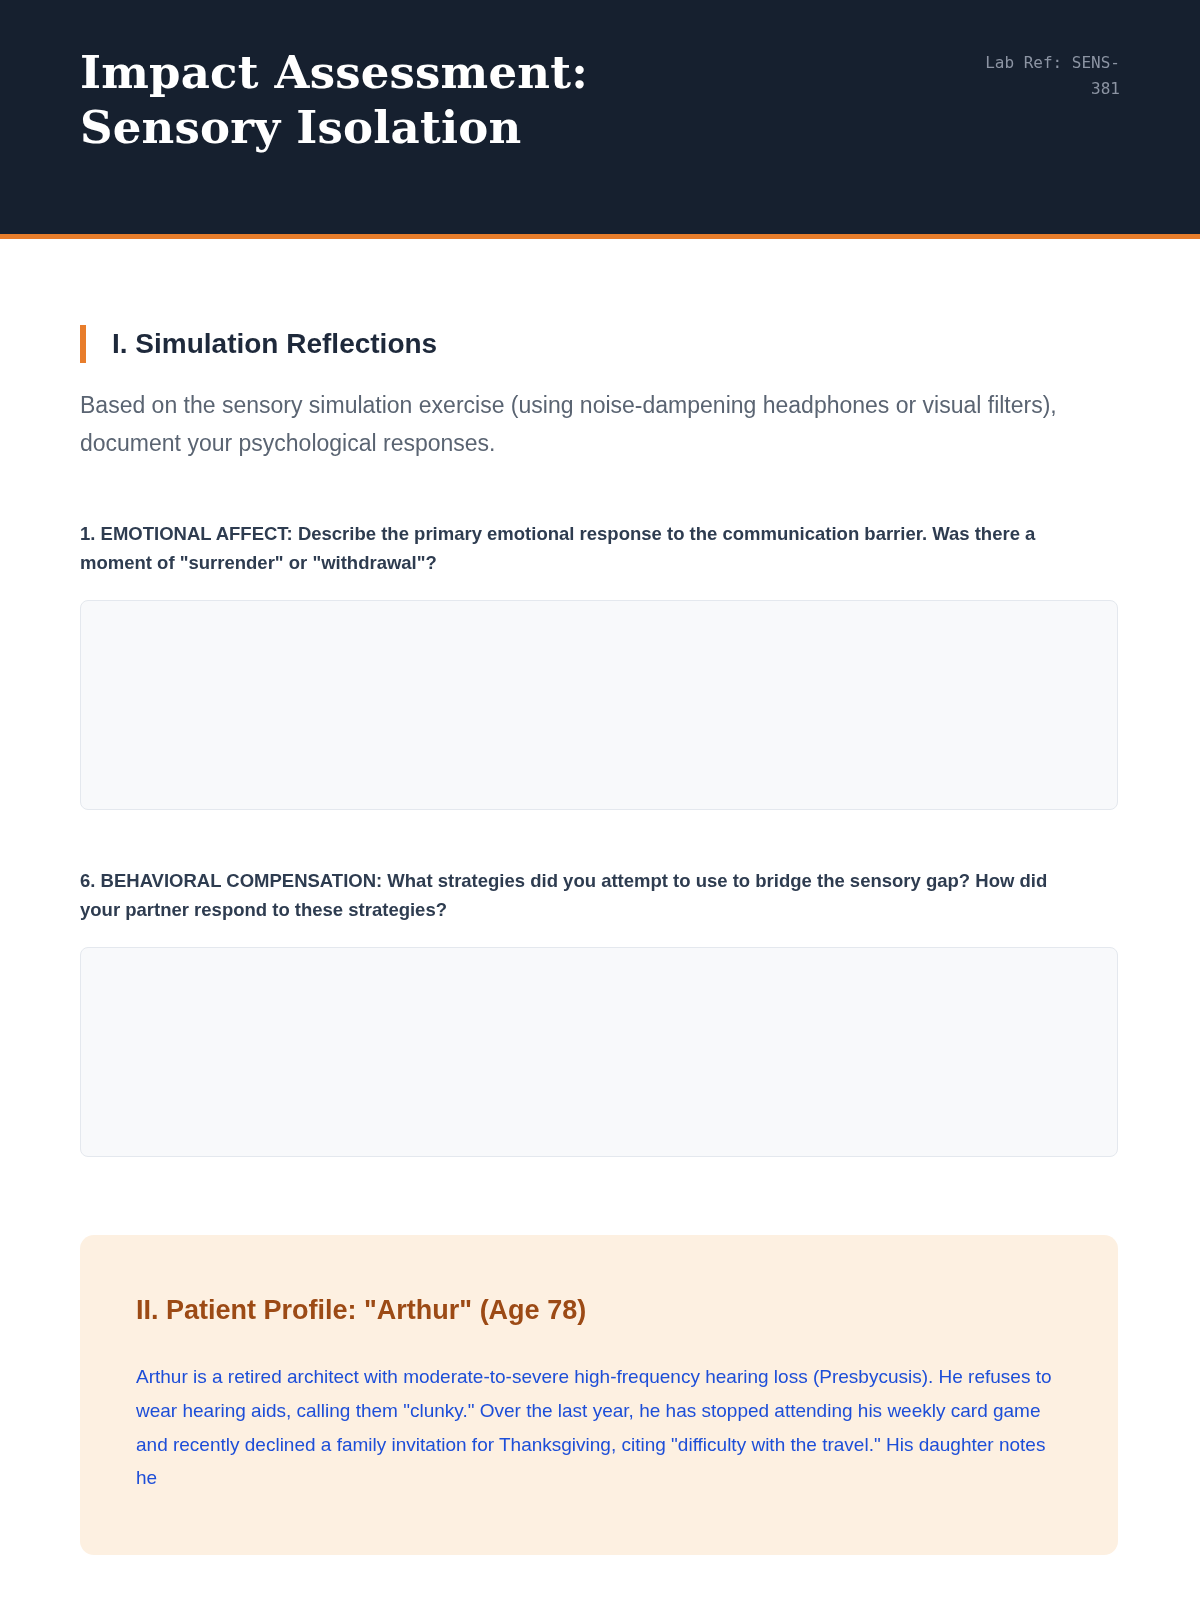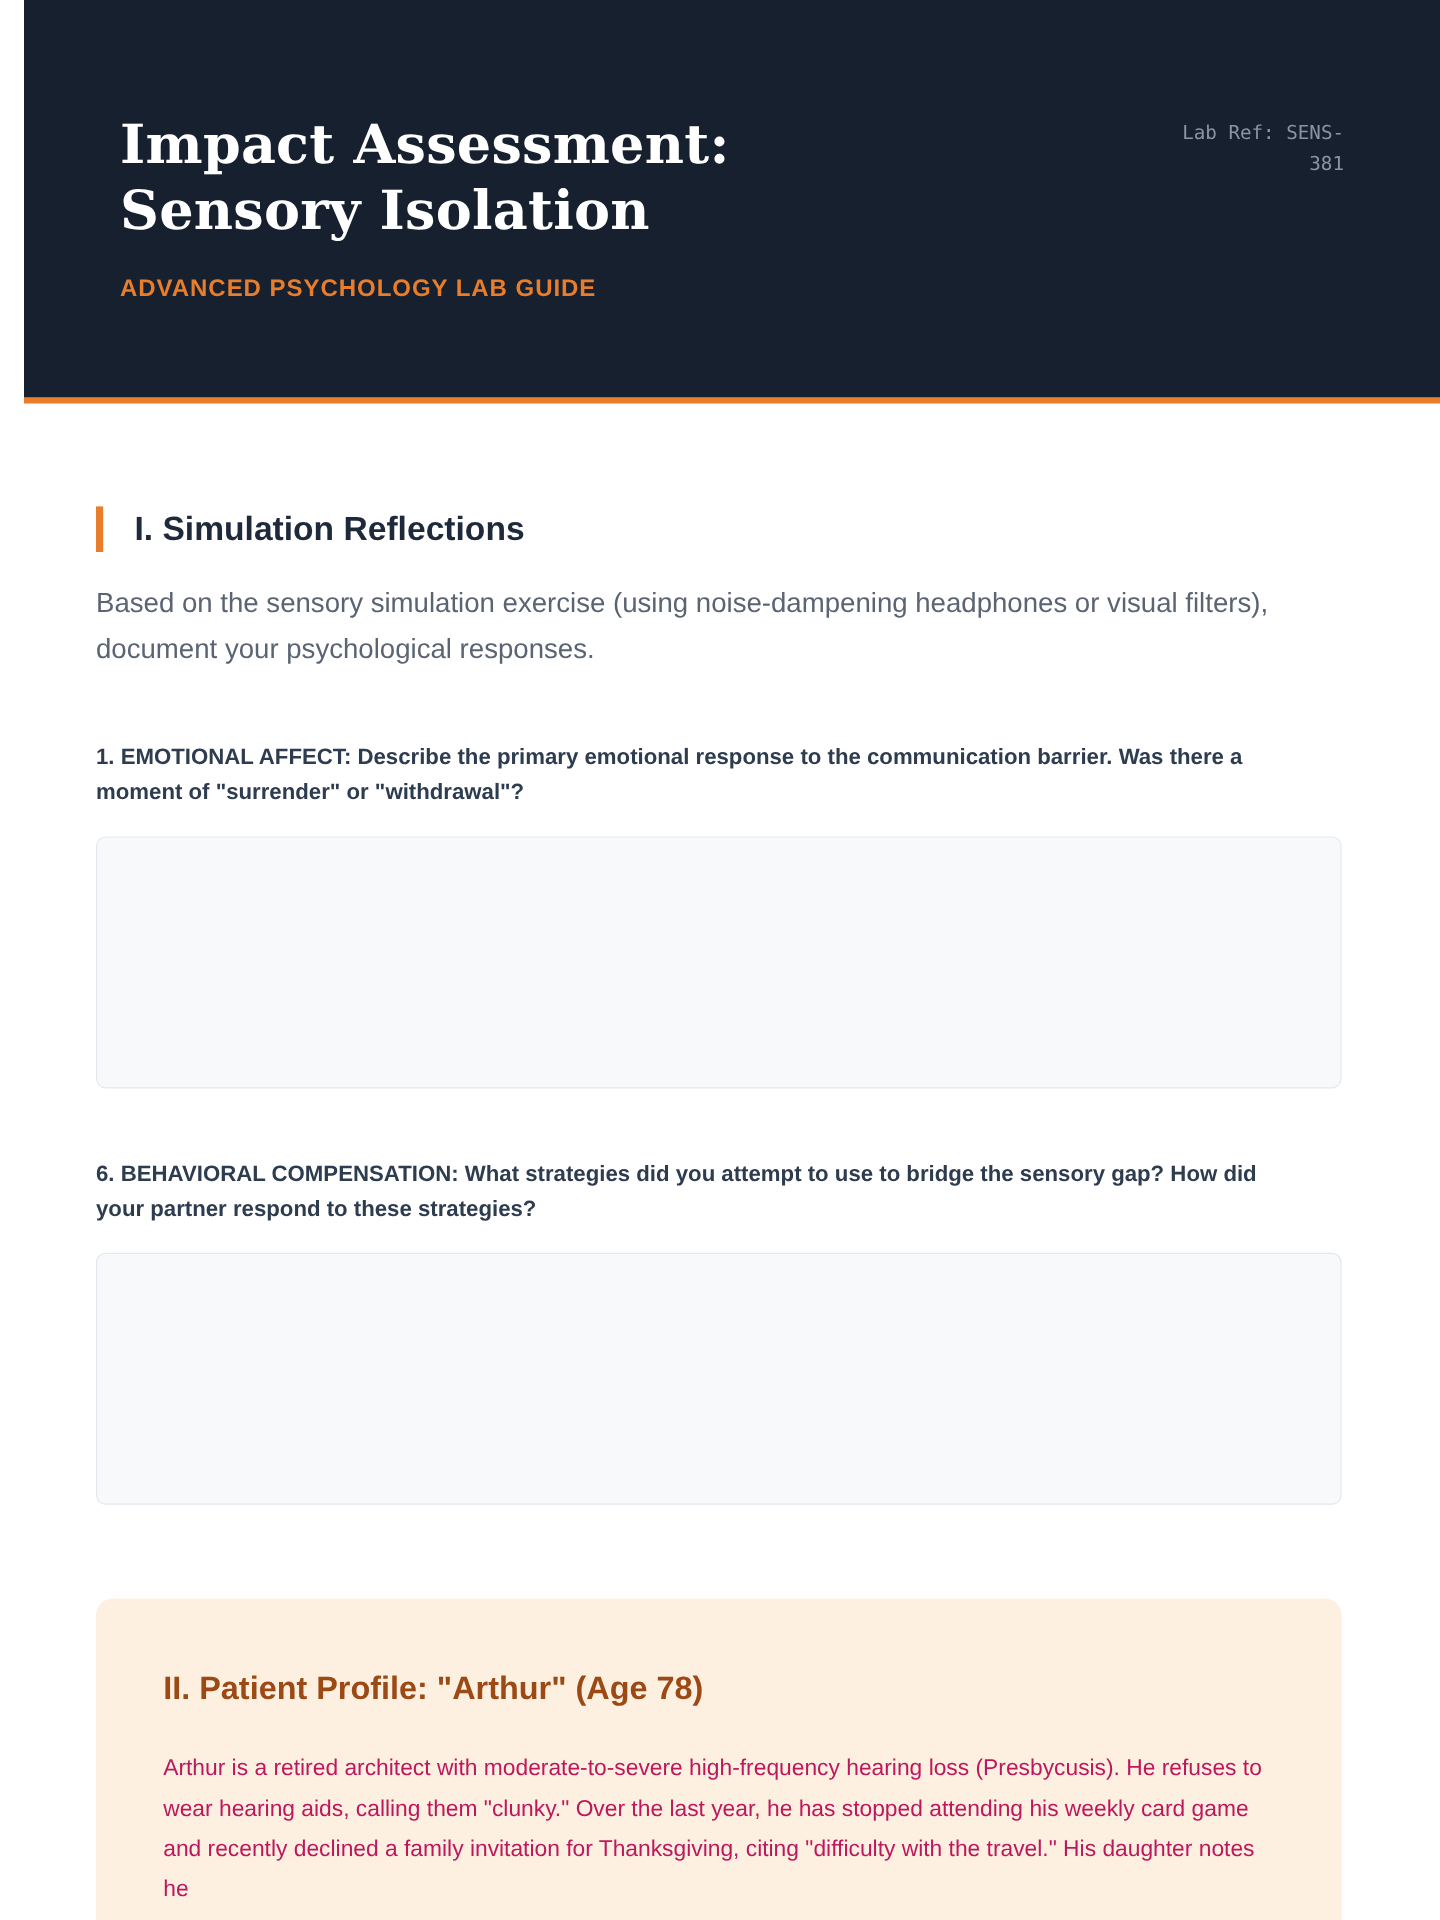--- a/index.html
+++ b/index.html
@@ -8,23 +8,22 @@
     width: 1200px;
     height: 1600px;
     overflow: hidden;
     font-family: "Liberation Sans", "DejaVu Sans", sans-serif;
     color: #1e293b;
   }
 
   
   .doc-header {
     background: #16202f;
-    padding: 94px 80px 78px 80px;
+    padding: 46px 80px 78px 80px;
     border-bottom: 5px solid #e87d2b;
-    margin-left: 20px;
   }
   .header-row {
     display: flex;
     justify-content: space-between;
     align-items: flex-start;
   }
   .doc-title {
     font-family: "DejaVu Serif", "Liberation Serif", serif;
     font-weight: 700;
     font-size: 45px;
@@ -108,33 +107,32 @@
   }
   .card-heading {
     font-size: 27px;
     font-weight: 700;
     color: #9c4a15;
   }
   .card-body {
     margin-top: 34px;
     font-size: 19px;
     line-height: 1.78;
-    color: #be185d;
+    color: #1d4ed8;
     max-width: 960px;
   }
 </style>
 </head>
 <body>
 
 <header class="doc-header">
   <div class="header-row">
     <h1 class="doc-title">Impact Assessment: Sensory Isolation</h1>
     <div class="lab-ref">Lab Ref: SENS-381</div>
   </div>
-  <div class="doc-subtitle">ADVANCED PSYCHOLOGY LAB GUIDE</div>
 </header>
 
 <main class="main-content">
 
   <section>
     <h2 class="section-heading">
       <span class="accent-bar"></span>
       <span>I. Simulation Reflections</span>
     </h2>
 

